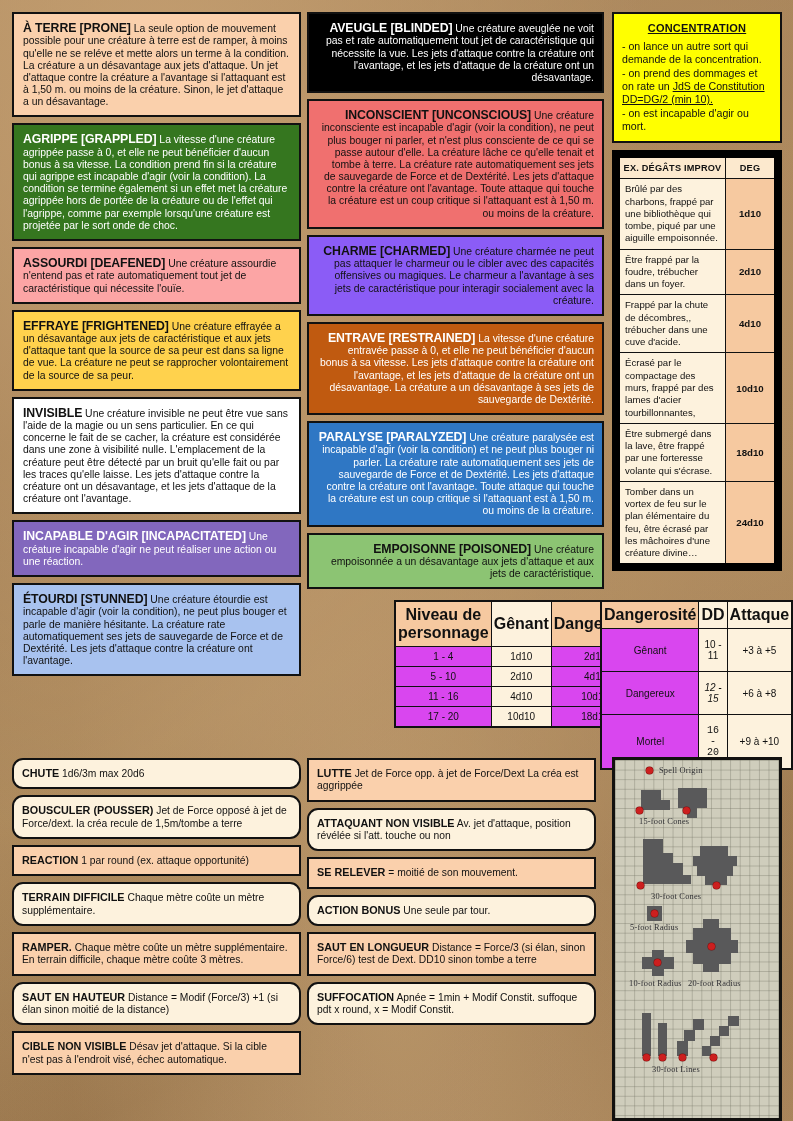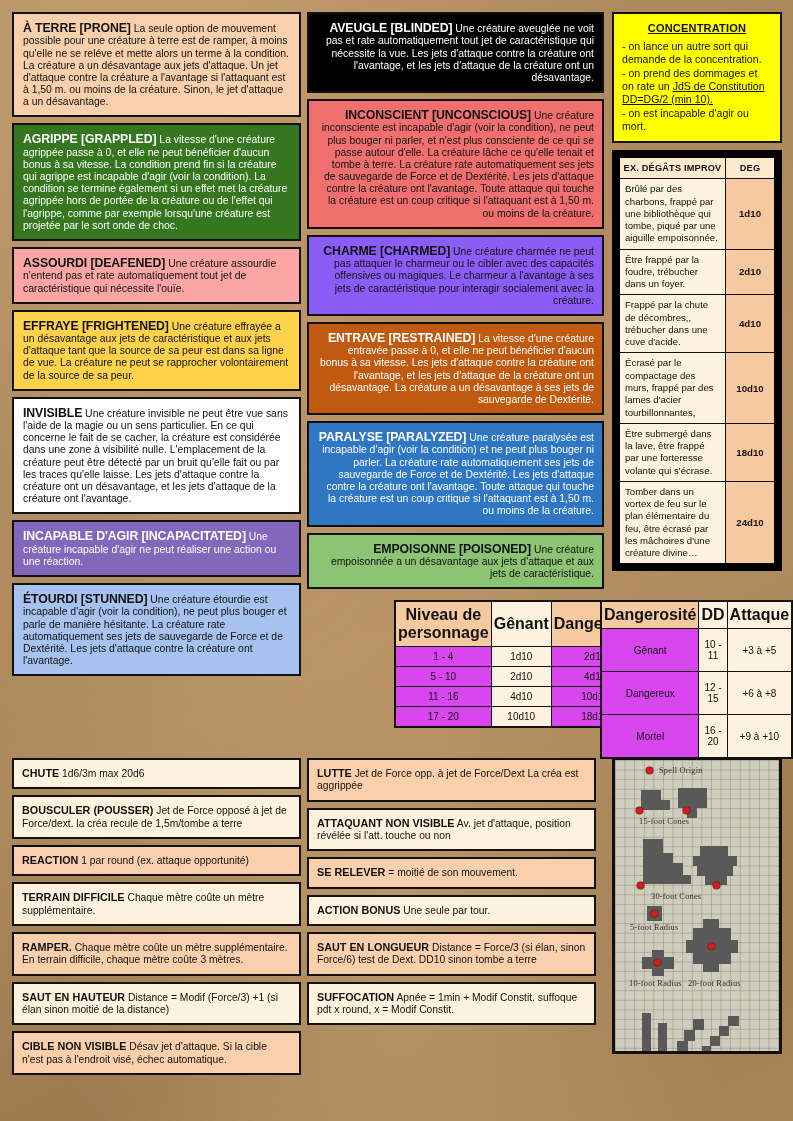--- a/index.html
+++ b/index.html
@@ -127,29 +127,29 @@
     border: 2px solid #111;
     box-sizing: border-box;
     padding: 7px 8px;
     font-size: 10.3px;
     line-height: 1.2;
     color: #111;
     margin-bottom: 6px;
   }
   .rule b { font-weight: bold; font-size: 10.8px; }
   .r-peach { background: #fad0ac; }
-  .r-cream { background: #fdf2dd; }
+  .r-cream { background: #fdf2dd; border-radius: 11px; }
 
   
   .aoe-panel {
     position: absolute;
     left: 612px;
     top: 757px;
     width: 170px;
-    height: 297px;
+    height: 364px;
     border: 3px solid #12110f;
     box-sizing: border-box;
     background: #cfcdbc;
     background-image:
       linear-gradient(to right, rgba(110,110,95,0.35) 1px, transparent 1px),
       linear-gradient(to bottom, rgba(110,110,95,0.35) 1px, transparent 1px);
     background-size: 9.6px 9.6px;
     overflow: hidden;
     padding-left: 28px;
   }
@@ -292,26 +292,26 @@
           </tr>
         </thead>
       <tbody id="dang-body">
           <tr>
             <td class="cell-d" style="padding: 10px 2px;">Gênant</td>
             <td class="cell-l" style="padding: 10px 2px;">10 - 11</td>
             <td class="cell-l" style="padding: 10px 2px;">+3 à +5</td>
           </tr>
           <tr>
             <td class="cell-d" style="padding: 10px 2px;">Dangereux</td>
-            <td class="cell-l" style="padding: 10px 2px;">12 - 15</td>
+            <td class="cell-l" style="padding: 10px 2px; font-style: italic;">12 - 15</td>
             <td class="cell-l" style="padding: 10px 2px;">+6 à +8</td>
           </tr>
           <tr>
             <td class="cell-d" style="padding: 10px 2px;">Mortel</td>
-            <td class="cell-l" style="padding: 10px 2px;">16 - 20</td>
+            <td class="cell-l" style="padding: 10px 2px; font-family: Liberation Mono, monospace;">16 - 20</td>
             <td class="cell-l" style="padding: 10px 2px;">+9 à +10</td>
           </tr>
         </tbody>
     </table>
   </div>
 
   <div class="rules-left" id="rules-left">
       <div class="rule r-cream"><b>CHUTE</b><span> 1d6/3m max 20d6</span></div>
       <div class="rule r-cream"><b>BOUSCULER (POUSSER)</b><span> Jet de Force opposé à jet de Force/dext. la créa recule de 1,5m/tombe a terre</span></div>
       <div class="rule r-peach"><b>REACTION</b><span> 1 par round (ex. attaque opportunité)</span></div>

